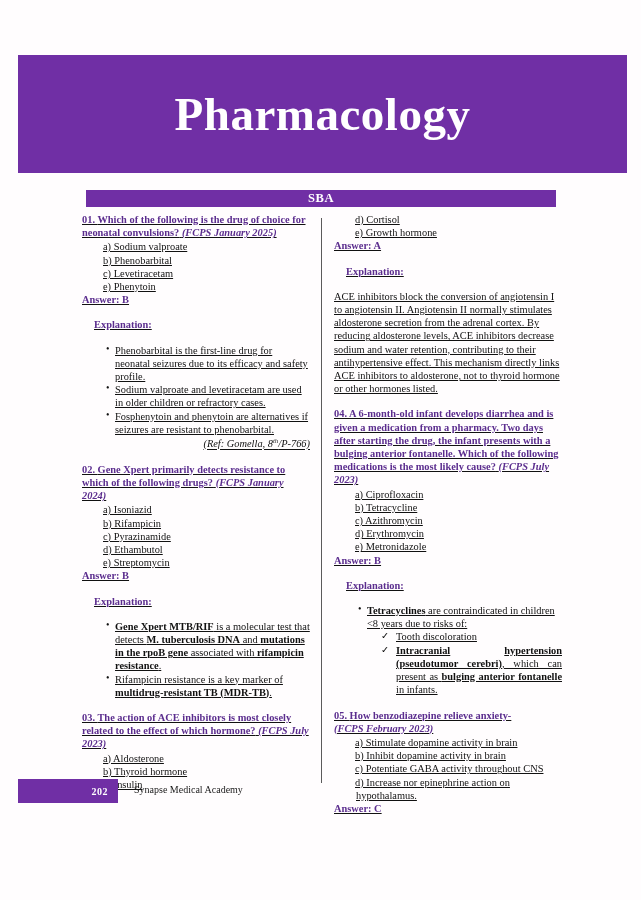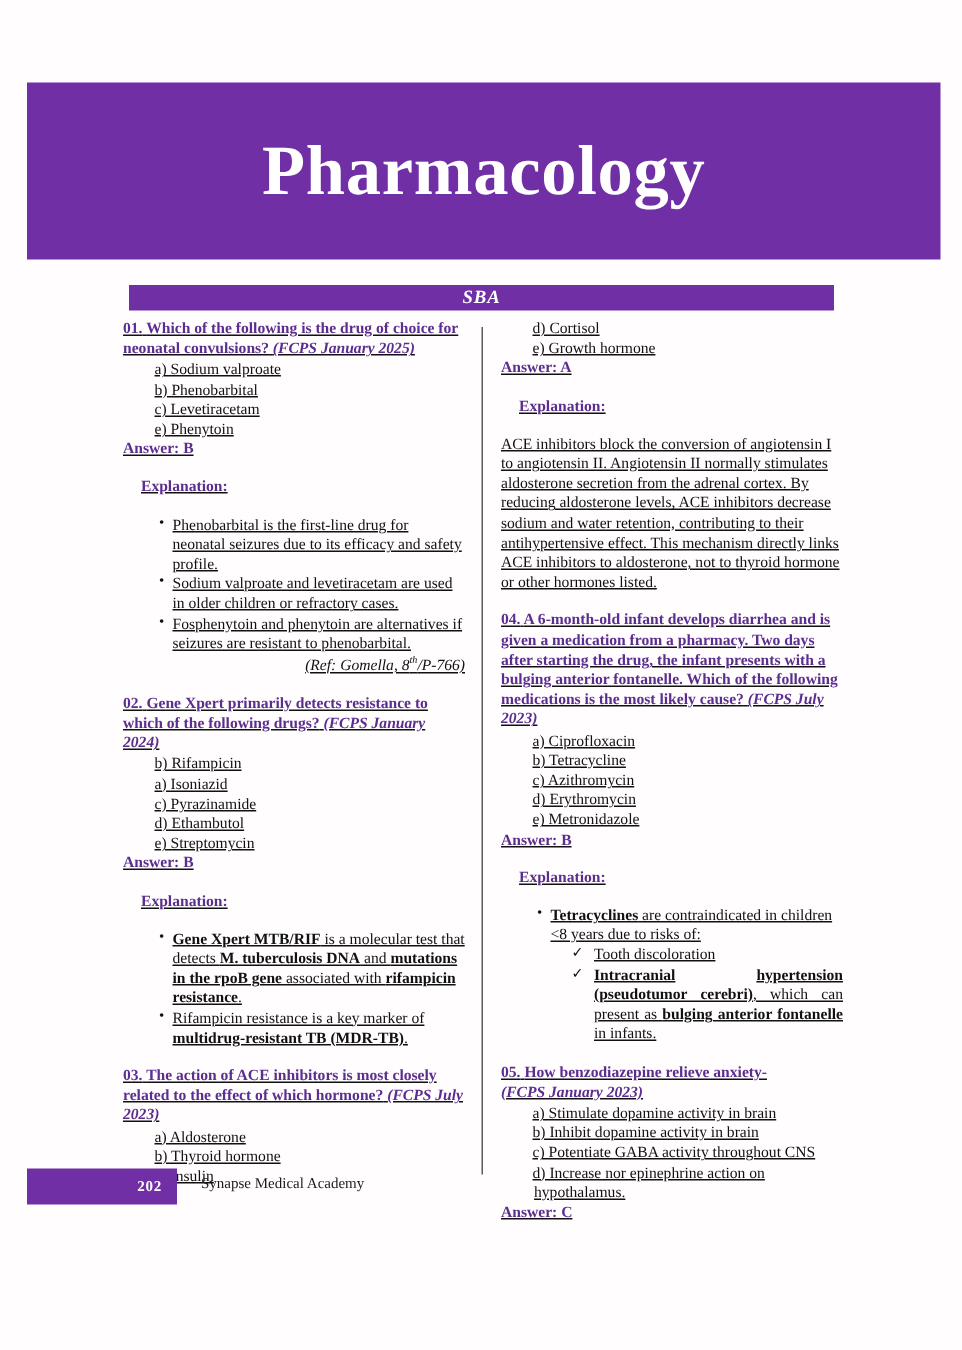--- a/index.html
+++ b/index.html
@@ -55,21 +55,20 @@
   .sba-bar {
     position: absolute;
     left: 86px;
     top: 190px;
     width: 470px;
     height: 17px;
     background: #702fa5;
     display: flex;
     align-items: center;
     justify-content: center;
-    font-style: italic;
   }
   .sba-bar span {
     color: #ffffff;
     font-size: 12.5px;
     font-weight: bold;
     letter-spacing: 0.6px;
   }
 
   
   .columns {
@@ -244,22 +243,22 @@
           <li>Fosphenytoin and phenytoin are alternatives if seizures are resistant to phenobarbital.</li>
         </ul>
         <p class="ref"><span>(Ref: Gomella, 8</span><sup>th</sup><span>/P-766)</span></p>
       </div>
 
       <div class="gap"></div>
 
       <div>
         <p class="q"><span>02.</span> <span>Gene Xpert primarily detects resistance to which of the following drugs?</span> <span class="src">(FCPS January 2024)</span></p>
         <ul class="opts">
+          <li>a) Isoniazid</li>
           <li>b) Rifampicin</li>
-          <li>a) Isoniazid</li>
           <li>c) Pyrazinamide</li>
           <li>d) Ethambutol</li>
           <li>e) Streptomycin</li>
         </ul>
         <p class="ans">Answer: B</p>
         <p class="expl-label">Explanation:</p>
         <ul class="bullets">
           <li><b>Gene Xpert MTB/RIF</b><span> is a molecular test that detects </span><b>M. tuberculosis DNA</b><span> and </span><b>mutations in the rpoB gene</b><span> associated with </span><b>rifampicin resistance</b><span>.</span></li>
           <li><span>Rifampicin resistance is a key marker of </span><b>multidrug-resistant TB (MDR-TB)</b><span>.</span></li>
         </ul>
@@ -316,21 +315,21 @@
                   <span class="just" style="display:block;"><b>(pseudotumor cerebri)</b><span>, which can present as </span><b>bulging anterior fontanelle</b><span> in infants.</span></span>
                 </li>
             </ul>
           </li>
         </ul>
       </div>
 
       <div class="gap"></div>
 
       <div>
-        <p class="q"><span>05.</span> <span>How benzodiazepine relieve anxiety-</span><br><span class="src">(FCPS January 2023)</span></p>
+        <p class="q"><span>05.</span> <span>How benzodiazepine relieve anxiety-</span><br><span class="src">(FCPS February 2023)</span></p>
         <ul class="opts">
           <li>a) Stimulate dopamine activity in brain</li>
           <li>b) Inhibit dopamine activity in brain</li>
           <li>c) Potentiate GABA activity throughout CNS</li>
           <li>d) Increase nor epinephrine action on hypothalamus.</li>
         </ul>
         <p class="ans">Answer: C</p>
       </div>
 
     </div>

